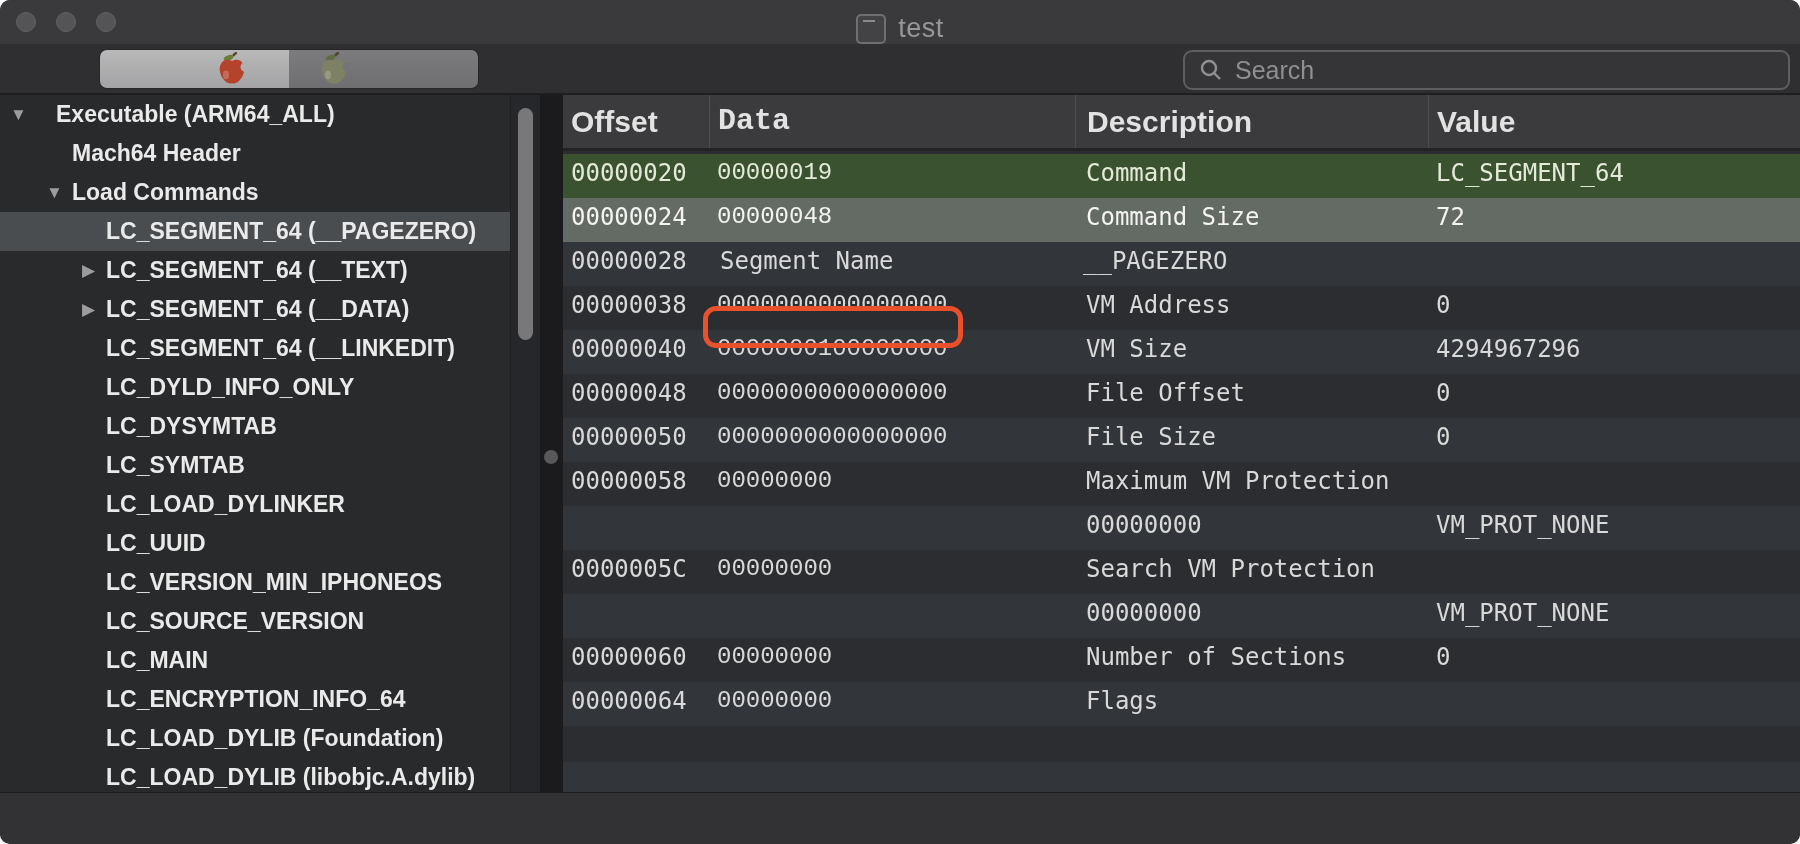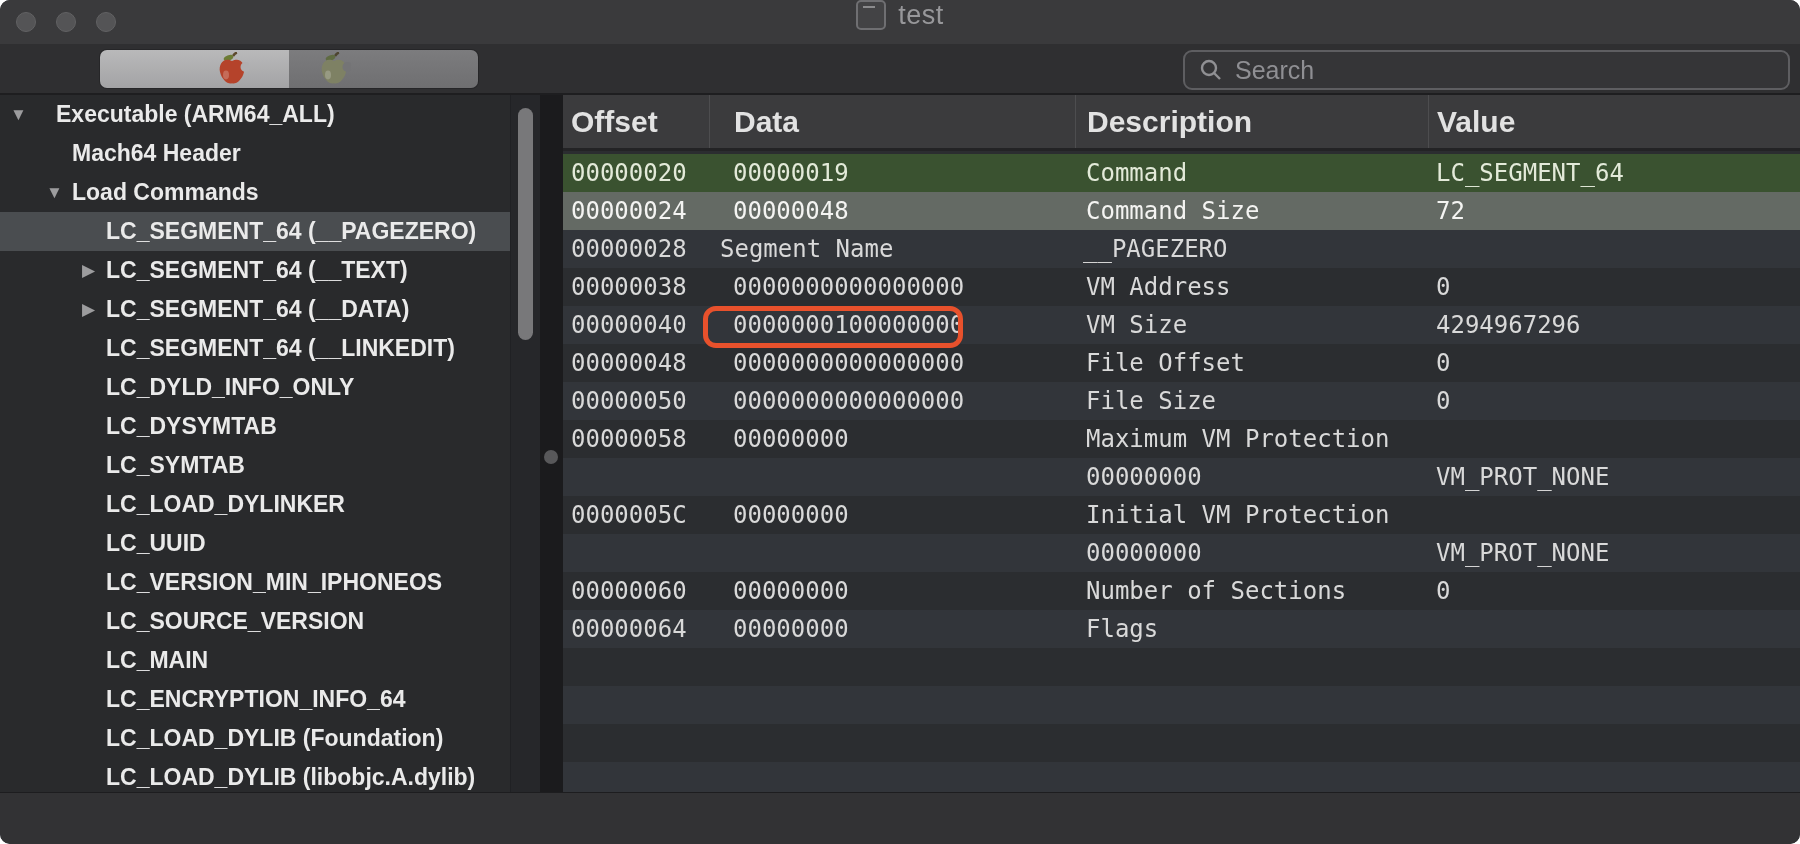--- a/index.html
+++ b/index.html
@@ -5,21 +5,21 @@
   html,body{margin:0;padding:0;background:#ffffff;}
   .window{
     position:relative;width:1800px;height:844px;margin:0 auto;
     background:#2e3033;border-radius:10px;overflow:hidden;
     font-family:"Liberation Sans",sans-serif;
   }
   
   .titlebar{position:absolute;left:0;top:0;width:100%;height:44px;background:#3a3a3c;border-bottom:1px solid #2c2c2e;}
   .traffic{position:absolute;top:12px;width:20px;height:20px;border-radius:50%;background:#545456;border:1px solid #616163;box-sizing:border-box;}
   .t-close{left:16px}.t-min{left:56px}.t-zoom{left:96px}
-  .titlegroup{position:absolute;left:0;right:0;top:0;height:44px;display:flex;align-items:flex-start;justify-content:center;gap:12px;}
+  .titlegroup{position:absolute;left:0;right:0;top:0;height:44px;display:flex;align-items:flex-end;justify-content:center;gap:12px;}
   .dococon{width:30px;height:30px;border-radius:5px;background:#434345;border:2px solid #6f6f72;box-sizing:border-box;position:relative;}
   .dococon:after{content:"";position:absolute;left:5px;top:4px;width:12px;height:2px;background:#8b8b8d;}
   .wintitle{font-size:27px;color:#97979a;letter-spacing:.5px;}
   
   .toolbar{position:absolute;left:0;top:44px;width:100%;height:51px;background:#2f2f31;border-bottom:2px solid #1e1e20;box-sizing:border-box;}
   .segctl{position:absolute;left:100px;top:6px;width:378px;height:38px;border-radius:7px;overflow:hidden;display:flex;box-shadow:0 0 0 1px #262628;}
   .seg{width:50%;height:100%;position:relative;}
   .seg-left{background:linear-gradient(#b9b9ba,#a3a3a5);}
   .seg-right{background:linear-gradient(#7c7c7e,#6f6f71);}
   .seg svg{position:absolute;top:2px;}
@@ -42,27 +42,27 @@
   
   .divider{position:absolute;left:540px;top:95px;width:23px;height:698px;background:#1b1b1d;}
   .splitdot{position:absolute;left:4px;top:355px;width:14px;height:14px;border-radius:50%;background:#58585a;}
   
   .main{position:absolute;left:563px;top:95px;width:1237px;height:698px;background:#2b2d30;}
   .thead{position:absolute;left:0;top:0;width:100%;height:56px;background:#3b3b3d;display:grid;grid-template-columns:146px 366px 353px 1fr;border-bottom:3px solid #232325;box-sizing:border-box;}
   .th{line-height:53px;font-size:30px;font-weight:700;color:#e2e2e2;}
   .th + .th{border-left:1px solid #4d4d4f;}
   .rows{position:absolute;left:0;top:59px;width:100%;bottom:0;
         background:repeating-linear-gradient(to bottom,#32353a 0 38px,#2b2d30 38px 76px);}
-  .trow{height:38px;display:grid;grid-template-columns:146px 366px 353px 1fr;font-family:"DejaVu Sans Mono","Liberation Mono",monospace;font-size:24px;line-height:38px;color:#d9d9d9;white-space:nowrap;}
+  .trow{height:44px;display:grid;grid-template-columns:146px 366px 353px 1fr;font-family:"DejaVu Sans Mono","Liberation Mono",monospace;font-size:24px;line-height:38px;color:#d9d9d9;white-space:nowrap;}
   .trow.light{background:#32353a;}
   .trow.dark{background:#2b2d30;}
   .trow.green{background:#3a5230;color:#e3ead9;}
   .trow.gray{background:#646a64;color:#f4f4f2;}
   .c-offset{padding-left:8px;overflow:hidden;}
-  .c-data{padding-left:24px;overflow:hidden;}
+  .c-data{padding-left:8px;overflow:hidden;font-family:Liberation Mono, monospace;}
   .c-desc{padding-left:11px;overflow:hidden;}
   .c-value{padding-left:8px;overflow:hidden;}
   .annot{position:absolute;left:140px;top:211px;width:260px;height:42px;border:5px solid #e8512c;border-radius:13px;box-sizing:border-box;pointer-events:none;}
   
   .bottombar{position:absolute;left:0;bottom:0;width:100%;height:51px;background:#323234;border-top:1px solid #1d1d1f;border-radius:0 0 10px 10px;}
 </style>
 </head>
 <body>
 
 <div class="window">
@@ -234,21 +234,21 @@
         </div>
         <div class="trow light">
           <div class="c-offset"></div>
           <div class="c-data"></div>
           <div class="c-desc">00000000</div>
           <div class="c-value">VM_PROT_NONE</div>
         </div>
         <div class="trow dark">
           <div class="c-offset">0000005C</div>
           <div class="c-data">00000000</div>
-          <div class="c-desc">Initial VM Protection</div>
+          <div class="c-desc">Search VM Protection</div>
           <div class="c-value"></div>
         </div>
         <div class="trow light">
           <div class="c-offset"></div>
           <div class="c-data"></div>
           <div class="c-desc">00000000</div>
           <div class="c-value">VM_PROT_NONE</div>
         </div>
         <div class="trow dark">
           <div class="c-offset">00000060</div>

